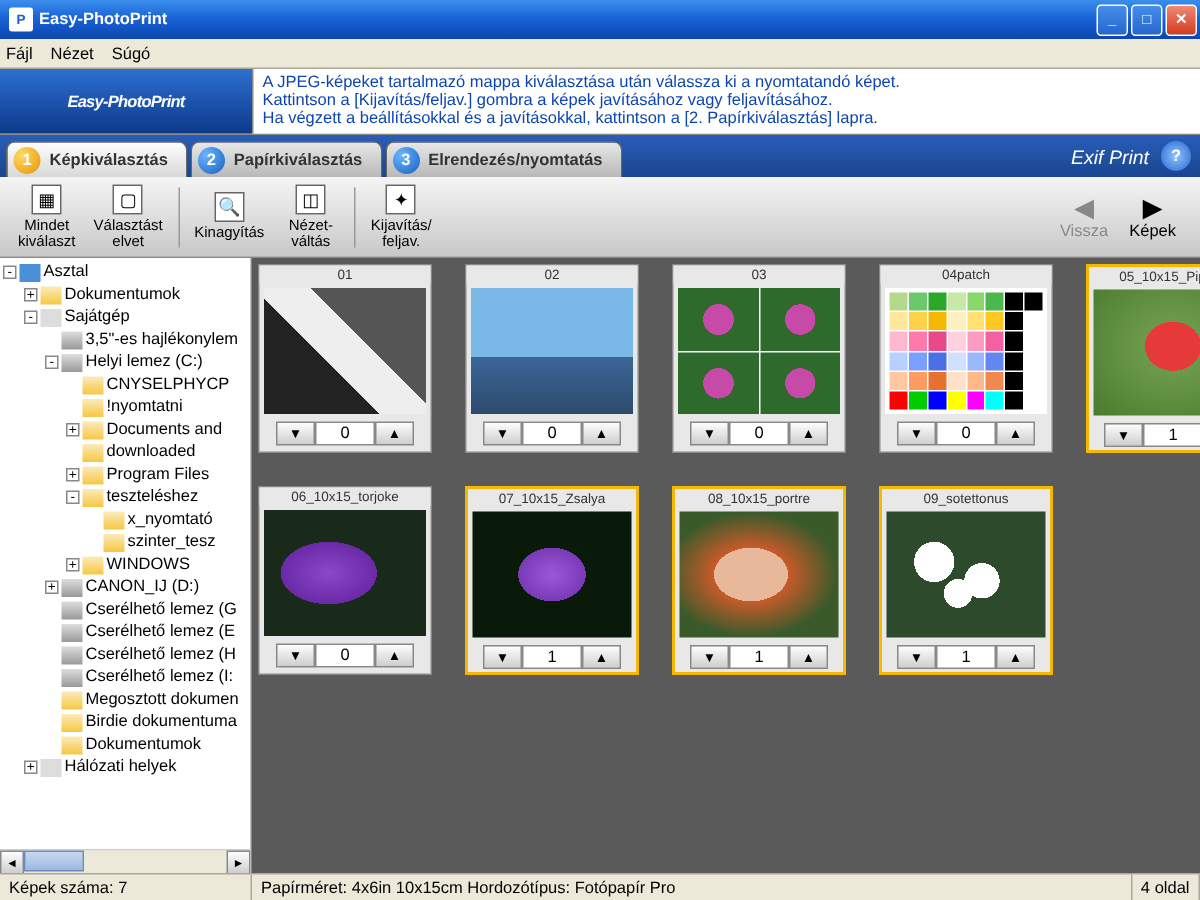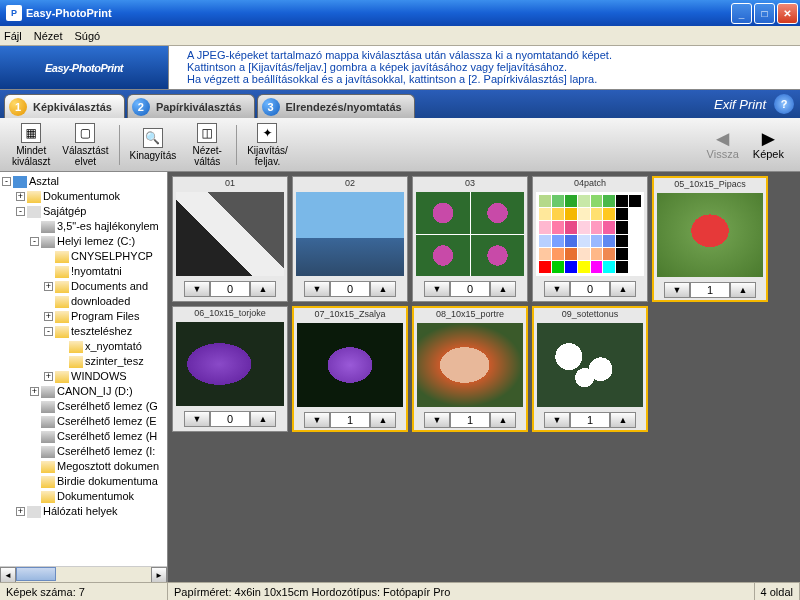--- a/index.html
+++ b/index.html
@@ -12,21 +12,21 @@
 .winbtn { width: 21px; height: 21px; border: 1px solid #fff; border-radius: 3px; display: flex; align-items: center; justify-content: center; color: white; font-weight: bold; font-size: 10px; }
 .winbtn.min { background: linear-gradient(#468ee8,#2566cf); }
 .winbtn.max { background: linear-gradient(#468ee8,#2566cf); }
 .winbtn.close { background: linear-gradient(#f08875,#d43a1e); }
 
 .menubar { height: 20px; background: #ece9d8; display: flex; align-items: center; padding: 0 4px; gap: 12px; border-bottom: 1px solid #aca899; }
 .menubar span { cursor: default; }
 
 .header { height: 44px; display: flex; border-bottom: 1px solid #888; }
 .logo { width: 168px; background: linear-gradient(to bottom,#2d6fd1,#0c3a8a); display:flex;align-items:center;justify-content:center; color:white; font-weight:bold; font-style:italic; font-size:14px; letter-spacing:-0.5px;}
-.info { flex: 1; background: #fff; padding: 3px 18px; color: #0d46b0; font-size: 10px; line-height: 12px; border-left:1px solid #888;}
+.info { flex: 1; background: #fff; padding: 3px 6px; color: #0d46b0; font-size: 10px; line-height: 12px; border-left:1px solid #888;}
 
 .tabbar { height: 28px; background: linear-gradient(#2a5db8,#1a4690); display: flex; align-items: flex-end; padding-left: 4px; position: relative; }
 .tab { height: 24px; background: linear-gradient(#e8e8e8,#b8b8b8); border-radius: 6px 6px 0 0; display: flex; align-items: center; padding: 0 12px 0 4px; margin-right: 2px; font-weight: bold; color: #333; border:1px solid #666; border-bottom:none;}
 .tab.active { background: linear-gradient(#fefefe,#d8d8d8); }
 .tabnum { width: 18px; height: 18px; border-radius: 50%; display: flex; align-items: center; justify-content: center; margin-right: 6px; color: white; font-weight: bold; font-size:11px;}
 .tabnum.n1 { background: radial-gradient(circle at 30% 30%, #ffd966, #e69500); }
 .tabnum.n2 { background: radial-gradient(circle at 30% 30%, #6bb5ff, #1560c0); }
 .tabnum.n3 { background: radial-gradient(circle at 30% 30%, #6bb5ff, #1560c0); }
 .exif { margin-left: auto; color: white; font-style: italic; font-size: 13px; padding-right: 8px; display:flex;align-items:center;height:100%;}
 .help { width: 20px; height: 20px; background: radial-gradient(#8ec4ff,#2566cf); border-radius: 50%; color: white; display:flex;align-items:center;justify-content:center;font-weight:bold;margin-right:6px;margin-bottom:4px;}
@@ -50,21 +50,21 @@
 .ico-desktop { background:#4a90d9; }
 .ico-folder { background:linear-gradient(#fceabb,#f5c842); }
 .ico-drive { background:linear-gradient(#ddd,#999); }
 .ico-computer { background:#ddd; }
 .sidebar-scroll { position:absolute;bottom:0;left:0;right:0;height:16px;background:#ece9d8;border-top:1px solid #ccc;display:flex;}
 .sidebar-scroll .sbtn{width:16px;height:16px;background:linear-gradient(#fdfdfd,#cecece);border:1px solid #888;display:flex;align-items:center;justify-content:center;font-size:8px;}
 .sidebar-scroll .strack{flex:1;background:#ece9d8;}
 .sidebar-scroll .sthumb{width:40px;height:14px;background:linear-gradient(#c9d8f0,#9ab8e0);border:1px solid #6a8bc0;margin-top:0px;}
 
 .gallery { flex: 1; background: #5a5a5a; padding: 4px; overflow: auto; }
-.grid { display: grid; grid-template-columns: repeat(5, 116px); gap: 4px; }
+.grid { display: grid; grid-template-columns: repeat(5, 116px); gap: 22px; }
 .thumb { background: #e8e8e8; border: 1px solid #888; display: flex; flex-direction: column; }
 .thumb.selected { border: 2px solid #f5b800; }
 .thumb-name { font-size: 9px; text-align: center; padding: 1px; background:#e8e8e8; color:#333; white-space:nowrap;overflow:hidden;}
 .thumb-img { height: 84px; margin: 3px; background: #999; position:relative; overflow:hidden;}
 .thumb-ctl { display: flex; align-items: center; justify-content: center; padding: 2px; gap: 0; }
 .thumb-ctl button { width: 26px; height: 16px; background: linear-gradient(#fdfdfd,#cecece); border: 1px solid #888; font-size: 9px; display:flex;align-items:center;justify-content:center;}
 .thumb-ctl .count { width: 40px; height: 16px; background: #fff; border: 1px solid #888; text-align: center; line-height: 14px; font-size: 11px; }
 
 .statusbar { height: 18px; background: #ece9d8; border-top: 1px solid #aca899; display: flex; align-items: center; font-size: 10px; }
 .statusbar > div { padding: 0 6px; border-right: 1px solid #aca899; height: 100%; display:flex;align-items:center;}

